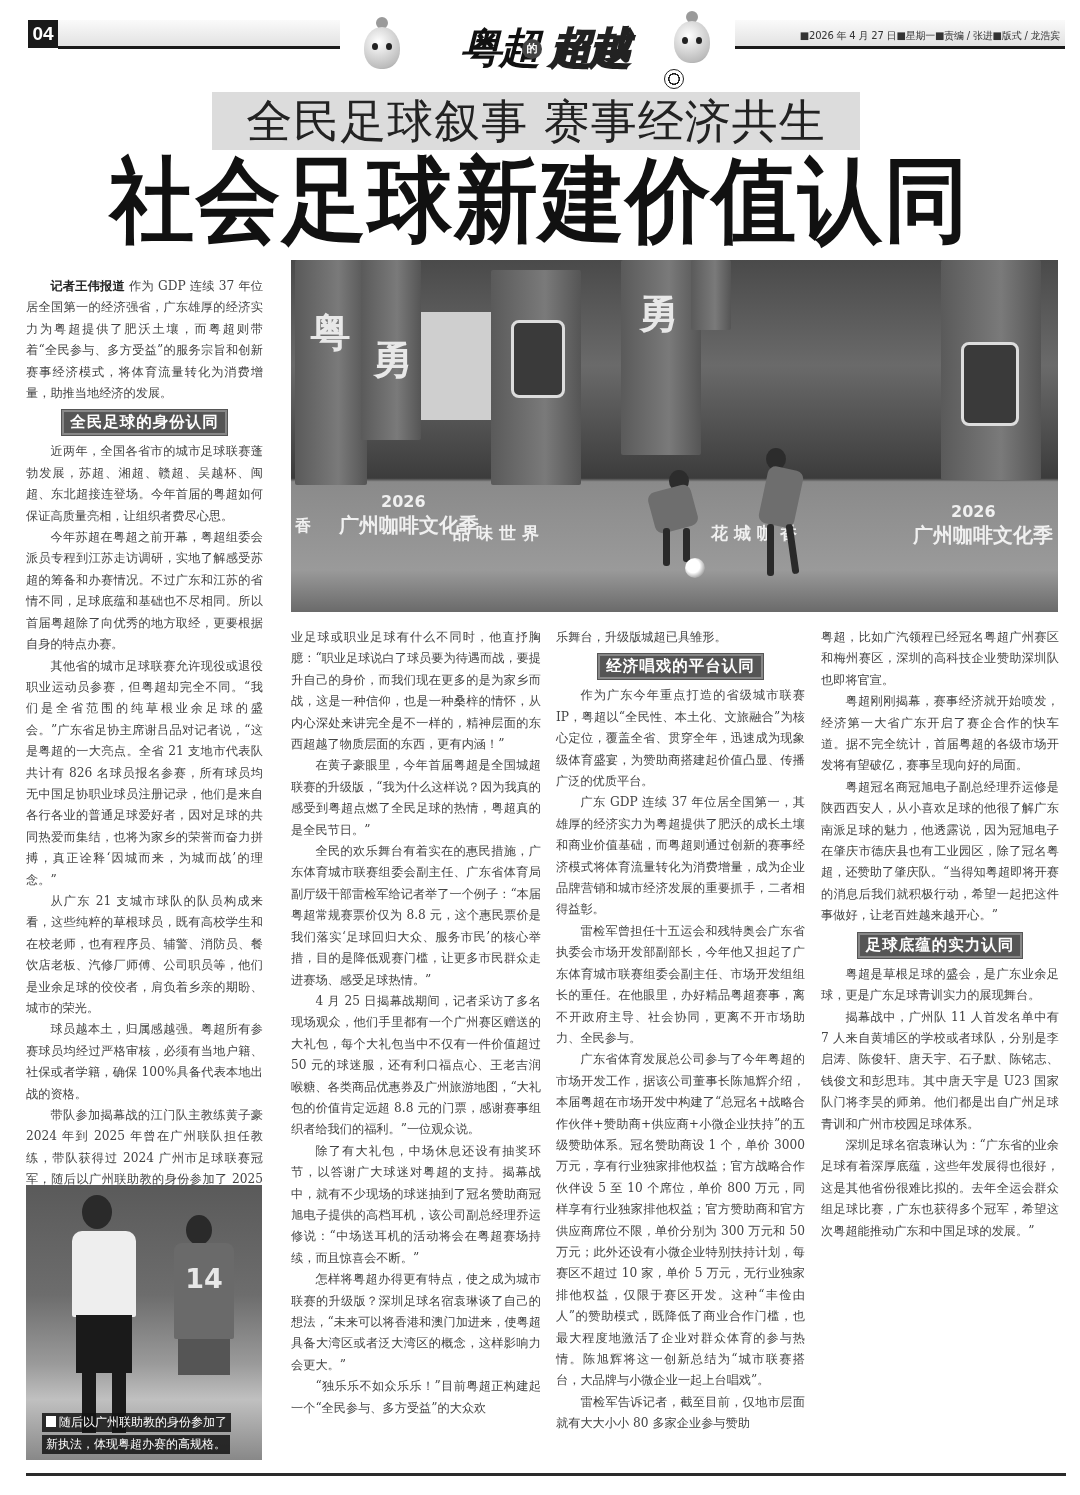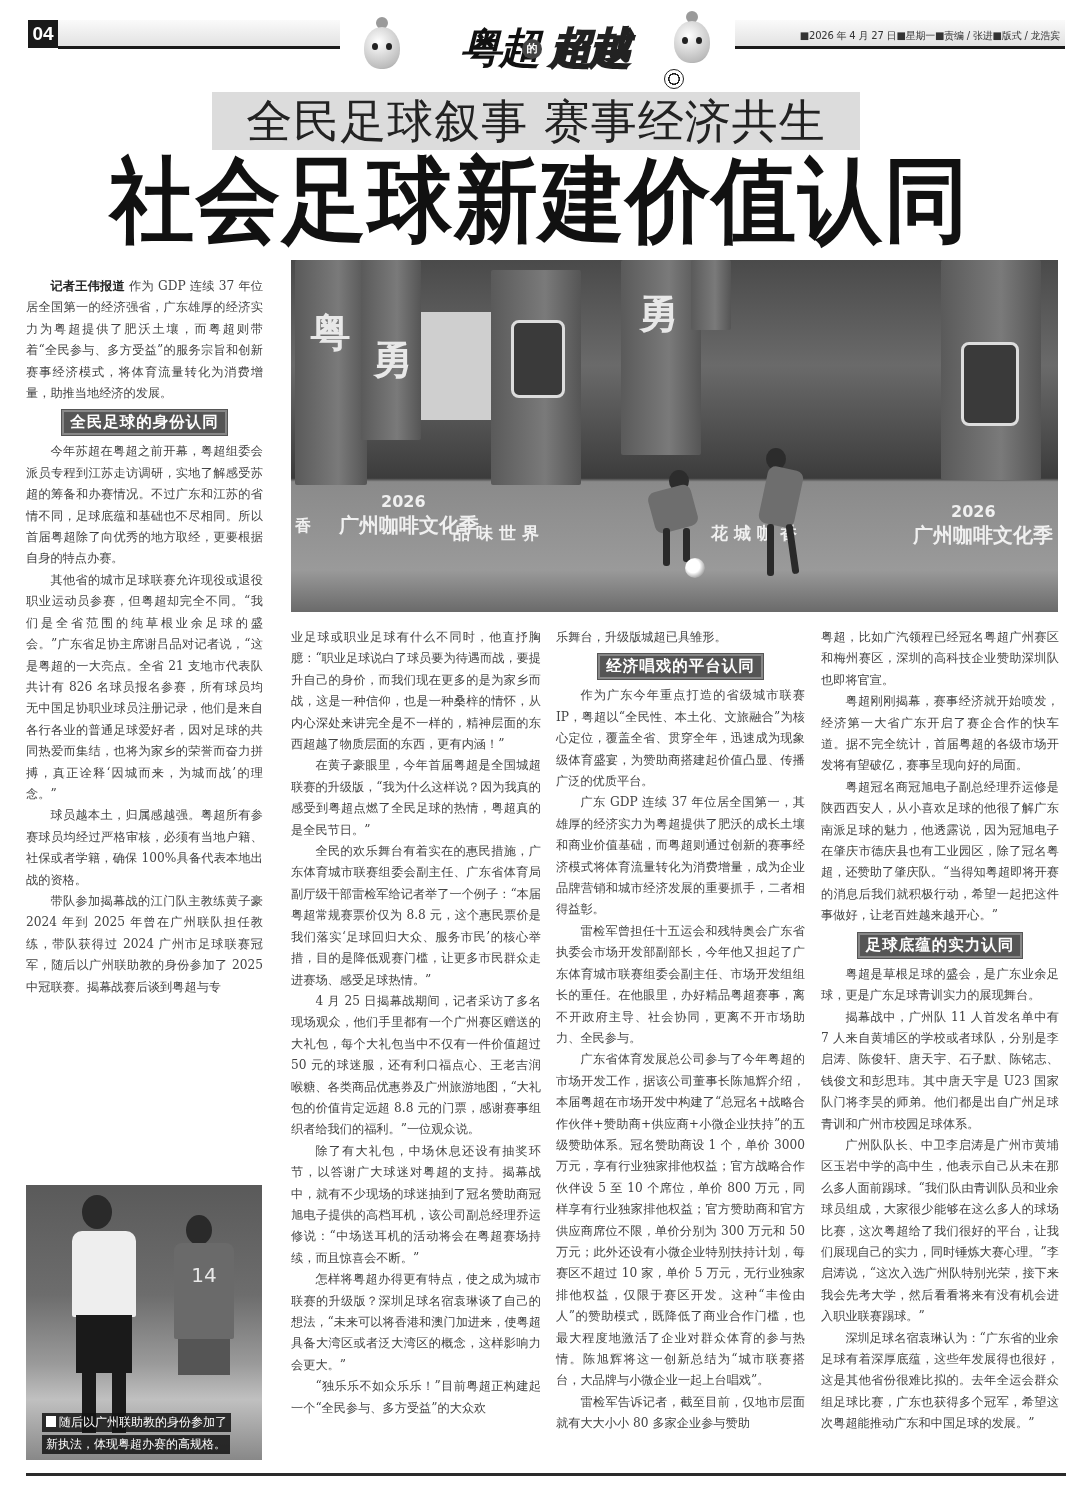--- a/index.html
+++ b/index.html
@@ -151,35 +151,37 @@
     <div class="leg" style="left:498px;top:264px;height:50px;transform:rotate(-8deg);"></div>
   </div>
   <div class="caption" style="left:8px;top:328px;margin-top:28px;">
     <span class="sq"></span><span>虽然粤超是业余足球的比赛，但球场氛围丝毫不逊职业足球。</span>
   </div>
 </div>
 
 <div class="col" id="col1">
   <p><span class="byline">记者王伟报道</span> <span>作为 GDP 连续 37 年位居全国第一的经济强省，广东雄厚的经济实力为粤超提供了肥沃土壤，而粤超则带着“全民参与、多方受益”的服务宗旨和创新赛事经济模式，将体育流量转化为消费增量，助推当地经济的发展。</span></p>
   <span class="sec-head">全民足球的身份认同</span>
+  <p>近两年，全国各省市的城市足球联赛蓬勃发展，苏超、湘超、赣超、吴越杯、闽超、东北超接连登场。今年首届的粤超如何保证高质量亮相，让组织者费尽心思。</p>
   <p>今年苏超在粤超之前开幕，粤超组委会派员专程到江苏走访调研，实地了解感受苏超的筹备和办赛情况。不过广东和江苏的省情不同，足球底蕴和基础也不尽相同。所以首届粤超除了向优秀的地方取经，更要根据自身的特点办赛。</p>
   <p>其他省的城市足球联赛允许现役或退役职业运动员参赛，但粤超却完全不同。“我们是全省范围的纯草根业余足球的盛会。”广东省足协主席谢吕品对记者说，“这是粤超的一大亮点。全省 21 支地市代表队共计有 826 名球员报名参赛，所有球员均无中国足协职业球员注册记录，他们是来自各行各业的普通足球爱好者，因对足球的共同热爱而集结，也将为家乡的荣誉而奋力拼搏，真正诠释‘因城而来，为城而战’的理念。”</p>
+  <p>从广东 21 支城市球队的队员构成来看，这些纯粹的草根球员，既有高校学生和在校老师，也有程序员、辅警、消防员、餐饮店老板、汽修厂师傅、公司职员等，他们是业余足球的佼佼者，肩负着乡亲的期盼、城市的荣光。</p>
   <p>球员越本土，归属感越强。粤超所有参赛球员均经过严格审核，必须有当地户籍、社保或者学籍，确保 100%具备代表本地出战的资格。</p>
   <p id="p-huang">带队参加揭幕战的江门队主教练黄子豪 2024 年到 2025 年曾在广州联队担任教练，带队获得过 2024 广州市足球联赛冠军，随后以广州联助教的身份参加了 2025 中冠联赛。揭幕战赛后谈到粤超与专</p>
 </div>
 
 <div class="photo" id="ref-photo">
   <div class="abs" style="left:56px;top:10px;width:30px;height:34px;border-radius:50%;background:#2a2a2a;"></div>
   <div class="abs" style="left:46px;top:46px;width:64px;height:86px;background:#eeeeee;border-radius:10px 10px 2px 2px;"></div>
   <div class="abs" style="left:50px;top:130px;width:56px;height:58px;background:#1a1a1a;"></div>
   <div class="abs" style="left:56px;top:186px;width:14px;height:62px;background:#1a1a1a;"></div>
   <div class="abs" style="left:86px;top:186px;width:14px;height:62px;background:#1a1a1a;"></div>
   <div class="abs" style="left:160px;top:30px;width:26px;height:30px;border-radius:50%;background:#2a2a2a;"></div>
   <div class="abs" style="left:148px;top:58px;width:60px;height:96px;background:#6a6a6a;border-radius:8px 8px 2px 2px;">
-    <div style="color:#e8e8e8;font-family:'DejaVu Sans',sans-serif;font-weight:normal;font-size:20px;text-align:center;margin-top:20px;">14</div>
+    <div style="color:#e8e8e8;font-family:'DejaVu Sans',sans-serif;font-weight:bold;font-size:27px;text-align:center;margin-top:20px;">14</div>
   </div>
   <div class="abs" style="left:152px;top:154px;width:52px;height:36px;background:#555;"></div>
   <div class="caption" style="left:16px;top:228px;">
     <span class="sq"></span><span>随后以广州联助教的身份参加了</span>
   </div>
   <div class="caption" style="left:16px;top:250px;">新执法，体现粤超办赛的高规格。</div>
 </div>
 
 <div class="col" id="col2">
   <p class="noindent">业足球或职业足球有什么不同时，他直抒胸臆：“职业足球说白了球员要为待遇而战，要提升自己的身价，而我们现在更多的是为家乡而战，这是一种信仰，也是一种桑梓的情怀，从内心深处来讲完全是不一样的，精神层面的东西超越了物质层面的东西，更有内涵！”</p>
@@ -201,17 +203,16 @@
   <p>雷检军告诉记者，截至目前，仅地市层面就有大大小小 80 多家企业参与赞助</p>
 </div>
 
 <div class="col" id="col4">
   <p class="noindent">粤超，比如广汽领程已经冠名粤超广州赛区和梅州赛区，深圳的高科技企业赞助深圳队也即将官宣。</p>
   <p>粤超刚刚揭幕，赛事经济就开始喷发，经济第一大省广东开启了赛企合作的快车道。据不完全统计，首届粤超的各级市场开发将有望破亿，赛事呈现向好的局面。</p>
   <p>粤超冠名商冠旭电子副总经理乔运修是陕西西安人，从小喜欢足球的他很了解广东南派足球的魅力，他透露说，因为冠旭电子在肇庆市德庆县也有工业园区，除了冠名粤超，还赞助了肇庆队。“当得知粤超即将开赛的消息后我们就积极行动，希望一起把这件事做好，让老百姓越来越开心。”</p>
   <span class="sec-head">足球底蕴的实力认同</span>
   <p>粤超是草根足球的盛会，是广东业余足球，更是广东足球青训实力的展现舞台。</p>
   <p>揭幕战中，广州队 11 人首发名单中有 7 人来自黄埔区的学校或者球队，分别是李启涛、陈俊轩、唐天宇、石子默、陈铭志、钱俊文和彭思玮。其中唐天宇是 U23 国家队门将李昊的师弟。他们都是出自广州足球青训和广州市校园足球体系。</p>
-  <p>广州队队长、中卫李启涛是广州市黄埔区玉岩中学的高中生，他表示自己从未在那么多人面前踢球。“我们队由青训队员和业余球员组成，大家很少能够在这么多人的球场比赛，这次粤超给了我们很好的平台，让我们展现自己的实力，同时锤炼大赛心理。”李启涛说，“这次入选广州队特别光荣，接下来我会先考大学，然后看看将来有没有机会进入职业联赛踢球。”</p>
   <p>深圳足球名宿袁琳认为：“广东省的业余足球有着深厚底蕴，这些年发展得也很好，这是其他省份很难比拟的。去年全运会群众组足球比赛，广东也获得多个冠军，希望这次粤超能推动广东和中国足球的发展。”</p>
 </div>
 
 <div class="rule" style="left:26px;top:1473px;width:1040px;height:3px;"></div>
 
 </body></html>

